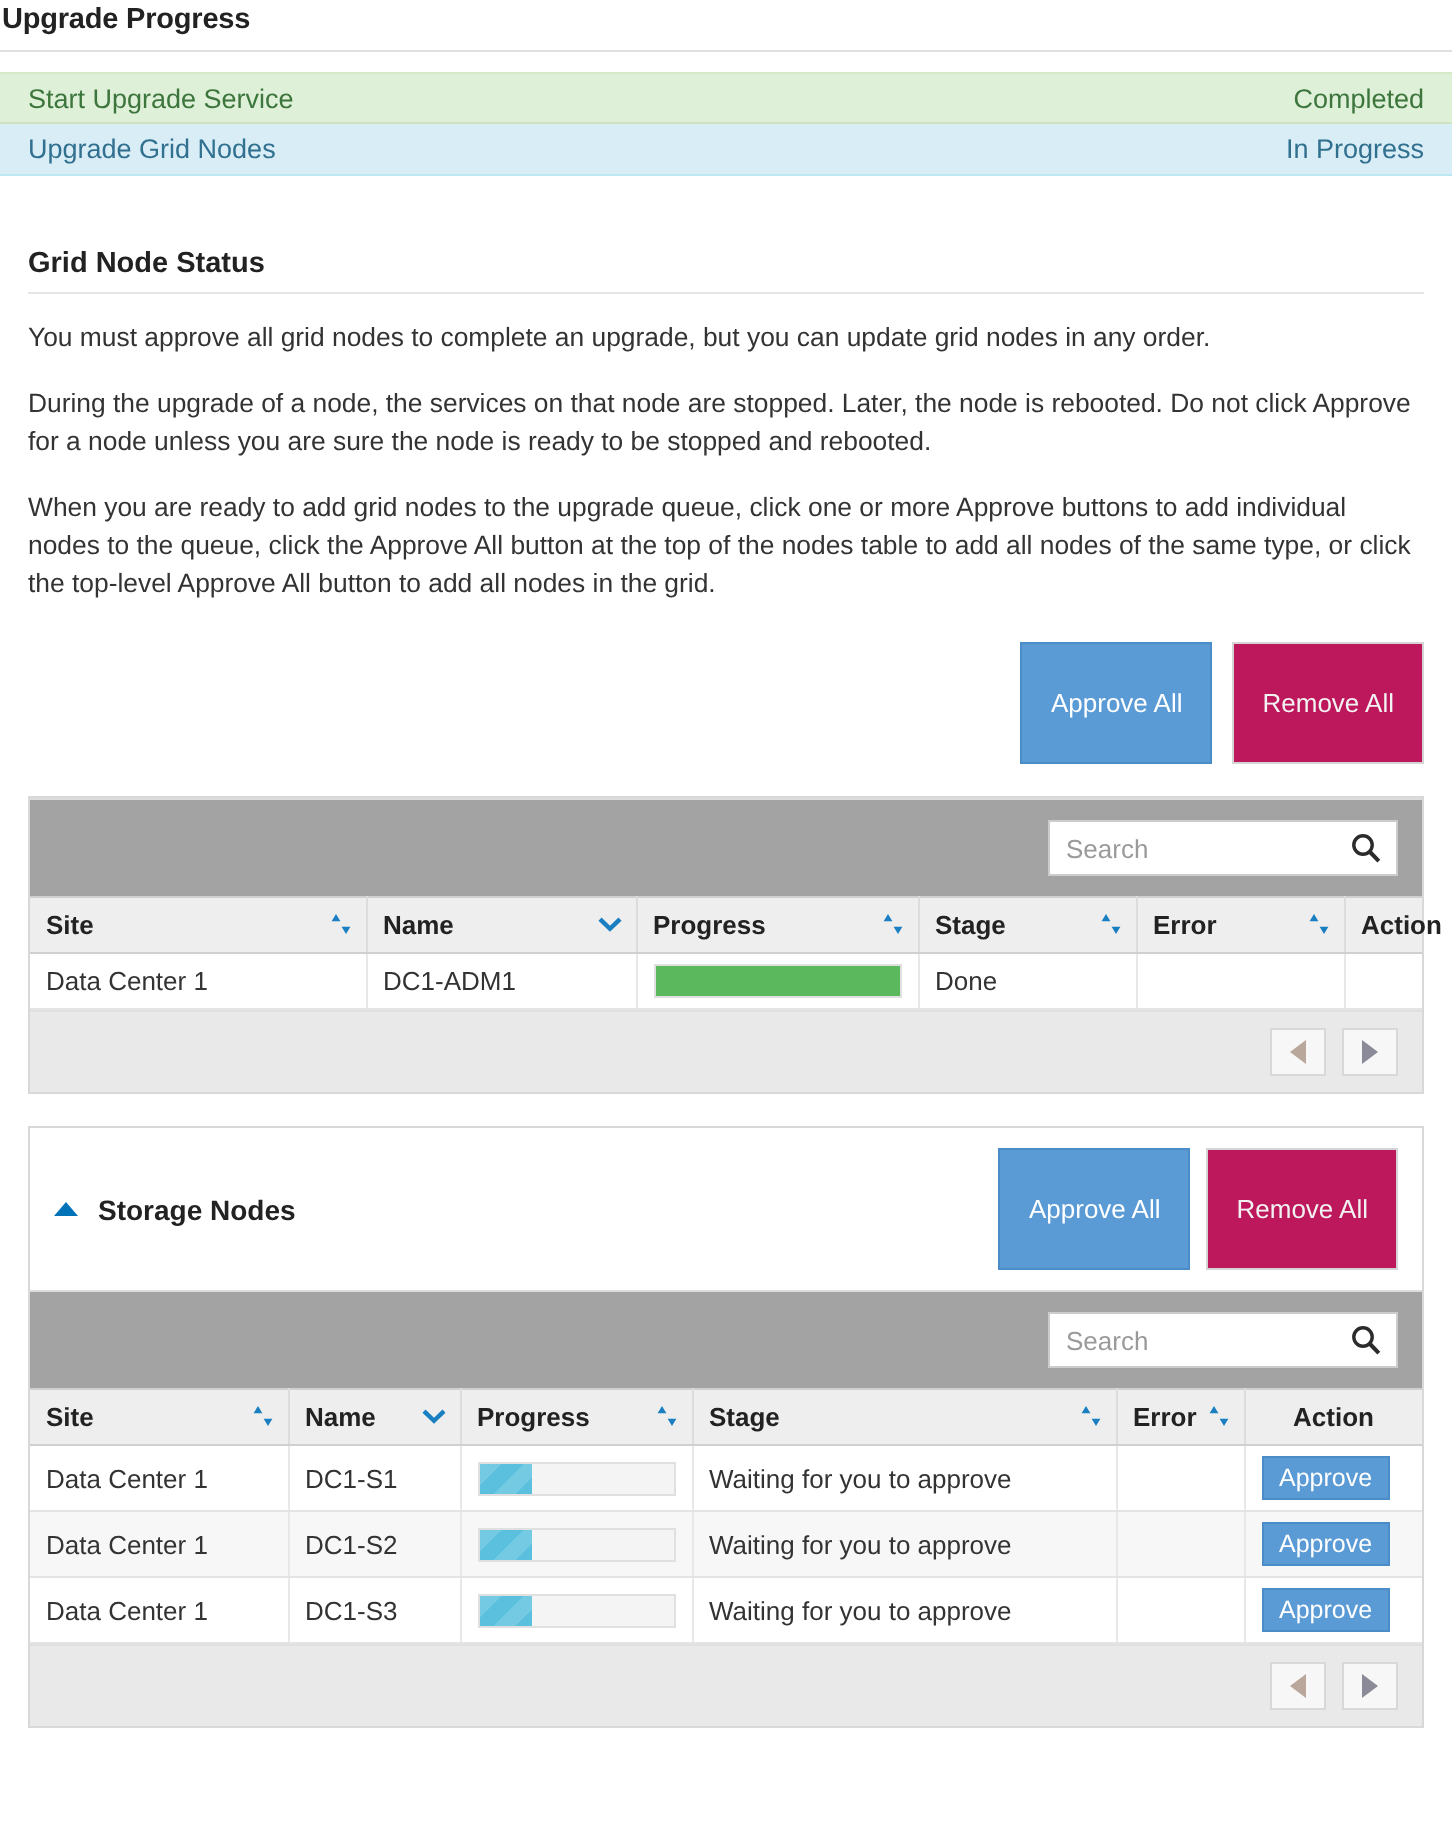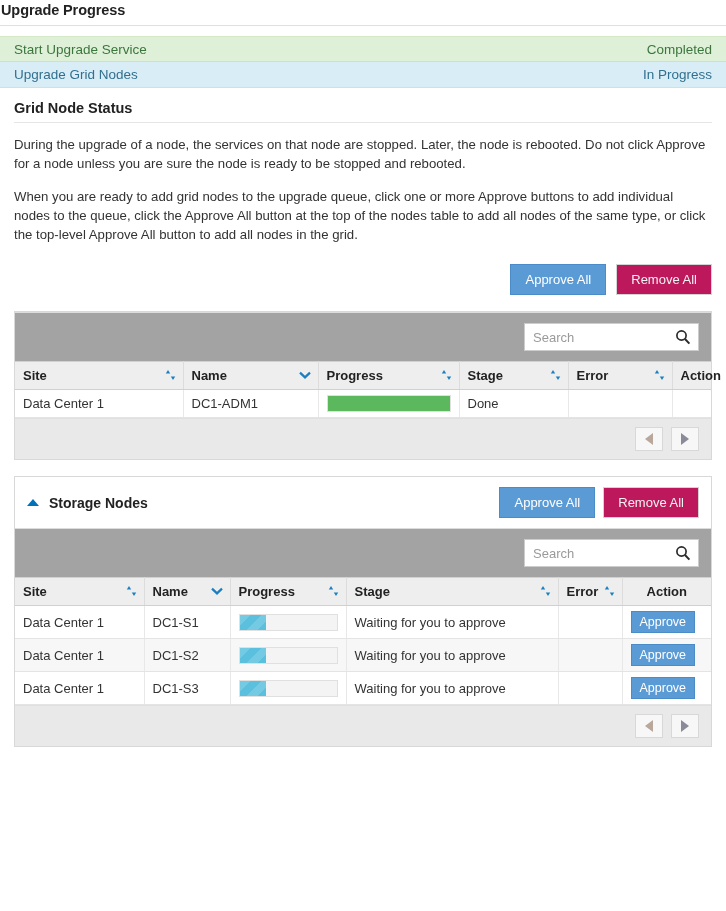--- a/index.html
+++ b/index.html
@@ -55,40 +55,41 @@
   }
   .banner-status { font-size: 13.5px; }
 
   
   .content { padding: 0 14px; }
   .section-title {
     font-size: 14.5px;
     font-weight: bold;
     color: #222222;
     padding: 12px 0 6px 0;
+    margin-top: 24px;
   }
   .section-rule {
     height: 1px;
     background: #e5e5e5;
     margin-bottom: 12px;
   }
   p.para {
     margin: 0 0 14px 0;
     line-height: 19px;
     font-size: 13.2px;
     color: #333333;
   }
 
   
   .btn {
     display: inline-block;
     font-family: "Liberation Sans", sans-serif;
     font-size: 13px;
     color: #ffffff;
-    padding: 7px 14px;
+    padding: 22px 14px;
     border: 1px solid transparent;
     box-sizing: border-box;
     text-align: center;
     cursor: pointer;
     line-height: 15px;
   }
   .btn-primary {
     background: #5b9bd5;
     border-color: #4a8cc7;
   }
@@ -312,20 +313,21 @@
     <span>Upgrade Grid Nodes</span>
     <span class="banner-status">In Progress</span>
   </div>
 </div>
 
 <div class="content">
 
   <div class="section-title">Grid Node Status</div>
   <div class="section-rule"></div>
 
+  <p class="para">You must approve all grid nodes to complete an upgrade, but you can update grid nodes in any order.</p>
   <p class="para">During the upgrade of a node, the services on that node are stopped. Later, the node is rebooted. Do not click Approve for a node unless you are sure the node is ready to be stopped and rebooted.</p>
   <p class="para">When you are ready to add grid nodes to the upgrade queue, click one or more Approve buttons to add individual nodes to the queue, click the Approve All button at the top of the nodes table to add all nodes of the same type, or click the top-level Approve All button to add all nodes in the grid.</p>
 
   <div class="toolbar-right">
     <div class="btn btn-primary">Approve All</div>
     <div class="btn btn-disabled">Remove All</div>
   </div>
 
   <div class="panel">
 

